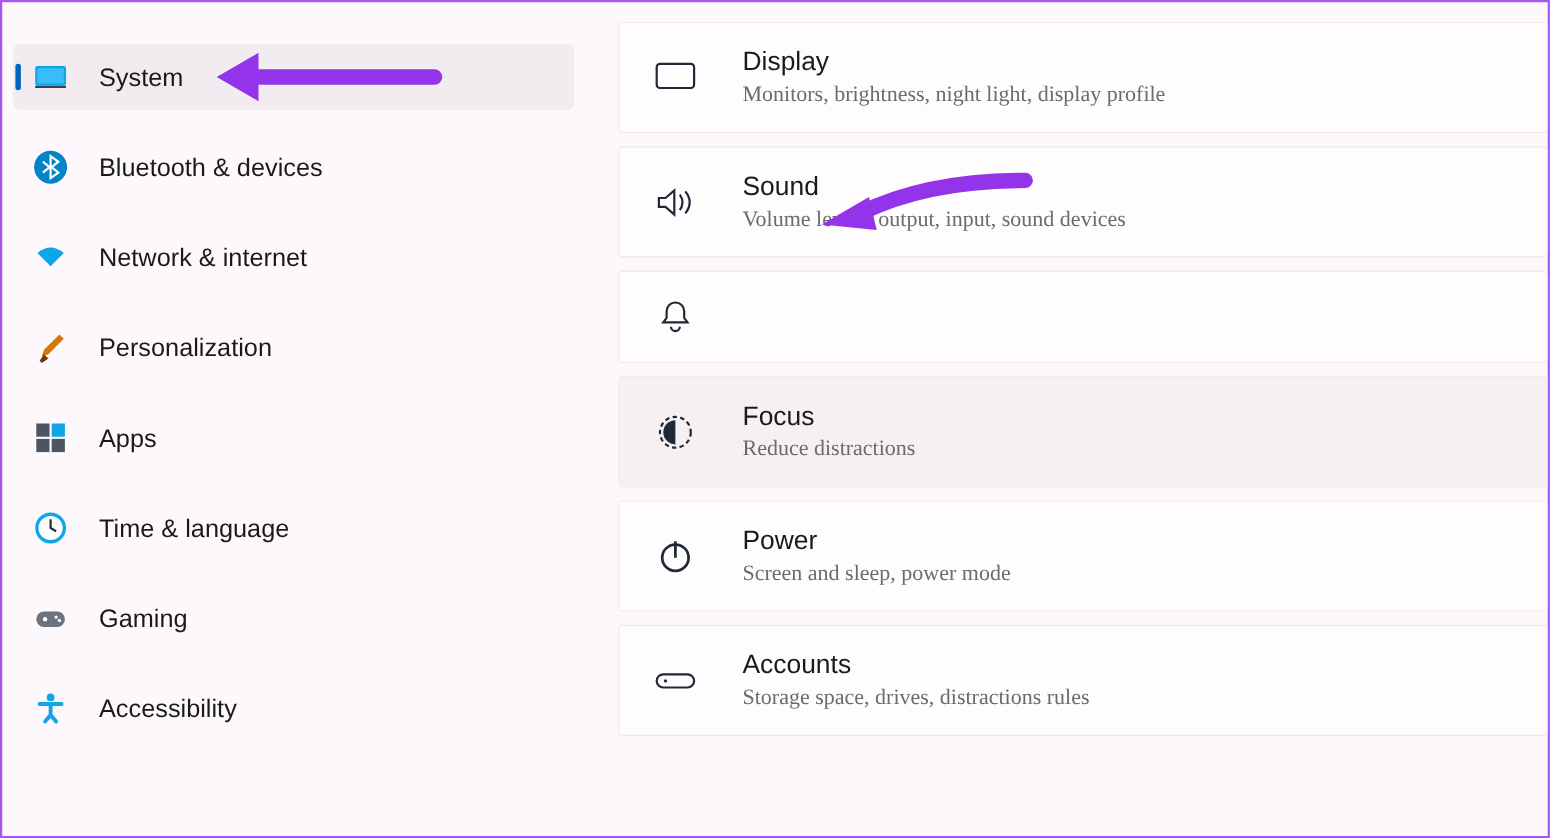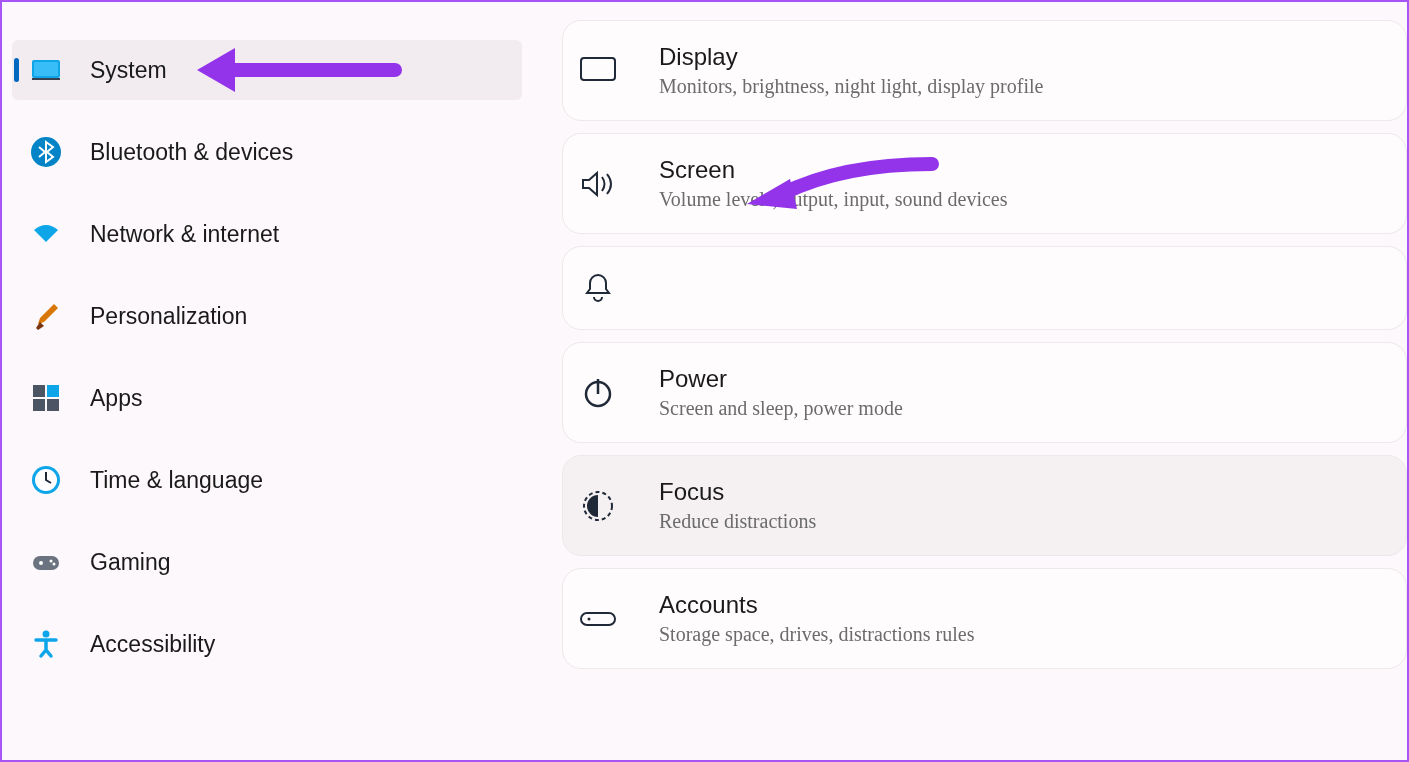--- a/index.html
+++ b/index.html
@@ -56,22 +56,22 @@
     .main {
       flex: 1;
       padding: 18px 0 0 20px;
       display: flex;
       flex-direction: column;
       gap: 12px;
     }
     .card {
       background: #fffcfd;
       border: 1px solid #ede8ea;
-      border-radius: 19px;
-      padding: 22px 16px;
+      border-radius: 4px;
+      padding: 22px 32px;
       display: flex;
       align-items: center;
       gap: 42px;
       cursor: pointer;
       position: relative;
     }
     .card.highlighted {
       background: #f5f1f3;
     }
     .card-icon {
@@ -189,53 +189,53 @@
     </div>
   </div>
   <div class="card">
     <span class="card-icon">
       <svg width="38" height="30" viewBox="0 0 38 30">
           <path d="M4 11h6l8-7v22l-8-7H4z" fill="none" stroke="#1f2937" stroke-width="2"></path>
           <path d="M23 8q5 7 0 14M28 5q8 10 0 20" fill="none" stroke="#1f2937" stroke-width="2"></path>
         </svg>
     </span>
     <div class="card-text">
-      <span class="card-title">Screen</span>
+      <span class="card-title">Sound</span>
       <span class="card-desc">Volume levels, output, input, sound devices</span>
     </div>
   </div>
   <div class="card">
     <span class="card-icon">
       <svg width="38" height="34" viewBox="0 0 38 34">
           <path d="M19 4a8 8 0 00-8 8v6l-3 4h22l-3-4v-6a8 8 0 00-8-8zM15 26a4 4 0 008 0" fill="none" stroke="#1f2937" stroke-width="2"></path>
         </svg>
     </span>
+  </div>
+  <div class="card highlighted">
+    <span class="card-icon">
+      <svg width="38" height="38" viewBox="0 0 38 38">
+          <circle cx="19" cy="19" r="14" fill="none" stroke="#1f2937" stroke-width="2" stroke-dasharray="4 3"></circle>
+          <path d="M19 8a11 11 0 000 22z" fill="#1f2937"></path>
+        </svg>
+    </span>
+    <div class="card-text">
+      <span class="card-title">Focus</span>
+      <span class="card-desc">Reduce distractions</span>
+    </div>
   </div>
   <div class="card">
     <span class="card-icon">
       <svg width="38" height="38" viewBox="0 0 38 38">
           <circle cx="19" cy="20" r="12" fill="none" stroke="#1f2937" stroke-width="2.5"></circle>
           <line x1="19" y1="5" x2="19" y2="20" stroke="#1f2937" stroke-width="2.5"></line>
         </svg>
     </span>
     <div class="card-text">
       <span class="card-title">Power</span>
       <span class="card-desc">Screen and sleep, power mode</span>
-    </div>
-  </div>
-  <div class="card highlighted">
-    <span class="card-icon">
-      <svg width="38" height="38" viewBox="0 0 38 38">
-          <circle cx="19" cy="19" r="14" fill="none" stroke="#1f2937" stroke-width="2" stroke-dasharray="4 3"></circle>
-          <path d="M19 8a11 11 0 000 22z" fill="#1f2937"></path>
-        </svg>
-    </span>
-    <div class="card-text">
-      <span class="card-title">Focus</span>
-      <span class="card-desc">Reduce distractions</span>
     </div>
   </div>
   <div class="card">
     <span class="card-icon">
       <svg width="38" height="20" viewBox="0 0 38 20">
           <rect x="2" y="4" width="34" height="12" rx="6" fill="none" stroke="#1f2937" stroke-width="2"></rect>
           <circle cx="10" cy="10" r="1.5" fill="#1f2937"></circle>
         </svg>
     </span>
     <div class="card-text">

